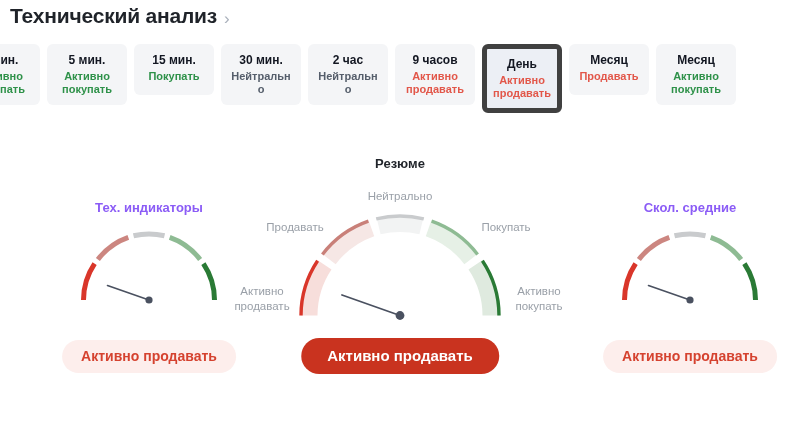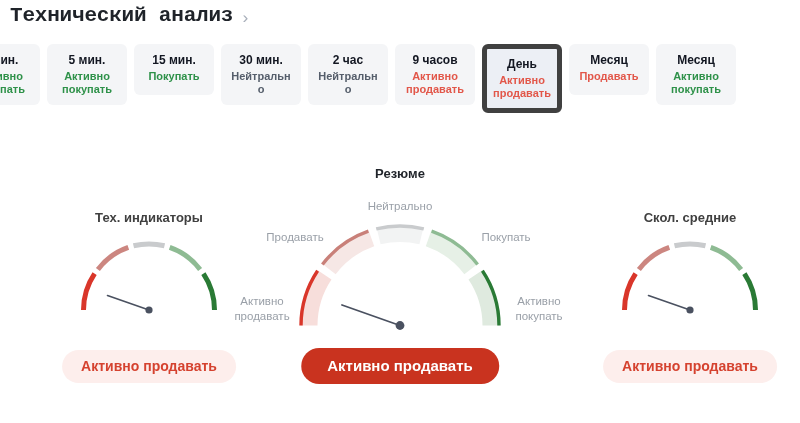--- a/index.html
+++ b/index.html
@@ -17,21 +17,20 @@
   }
 
   
   .header {
     position: absolute;
     left: 10px;
     top: 2px;
     display: flex;
     align-items: flex-end;
     gap: 7px;
-    font-family: Liberation Mono, monospace;
   }
   .header-title {
     font-size: 21px;
     font-weight: bold;
     color: #1f2329;
     letter-spacing: -0.2px;
     line-height: 28px;
   }
   .header-chevron {
     font-size: 17px;
@@ -86,21 +85,21 @@
   .sig-buy      { color: #2e9149; }
   .sig-strongbuy{ color: #2e9149; }
   .sig-sell     { color: #e2574a; }
   .sig-strongsell{color: #e2574a; }
   .sig-neutral  { color: #555e6b; }
 
   
   .gauges {
     position: absolute;
     left: 0;
-    top: 160px;
+    top: 150px;
     width: 800px;
     height: 263px;
   }
   .summary-title {
     position: absolute;
     left: 0;
     top: 6px;
     width: 800px;
     text-align: center;
     font-size: 13px;
@@ -116,21 +115,21 @@
   .gauge-block.side  { width: 230px; }
   .gauge-block.main  { width: 330px; }
 
   .gauge-block.left  { left: 34px; }
   .gauge-block.main  { left: 235px; }
   .gauge-block.right { left: 575px; }
 
   .gauge-name {
     font-size: 13px;
     font-weight: bold;
-    color: #404040;
+    color: #8b5cf6;
     position: absolute;
     width: 100%;
     top: 50px;
     left: 0;
   }
   .gauge-svg-wrap {
     position: absolute;
     left: 0;
     width: 100%;
   }

